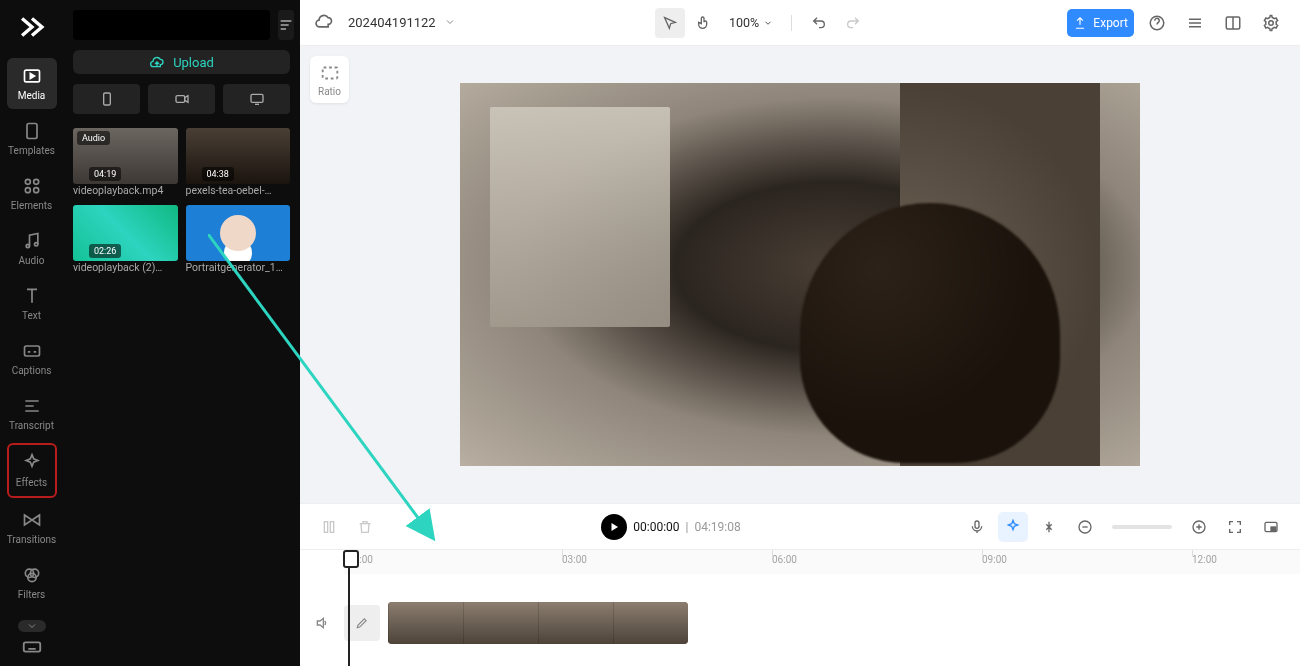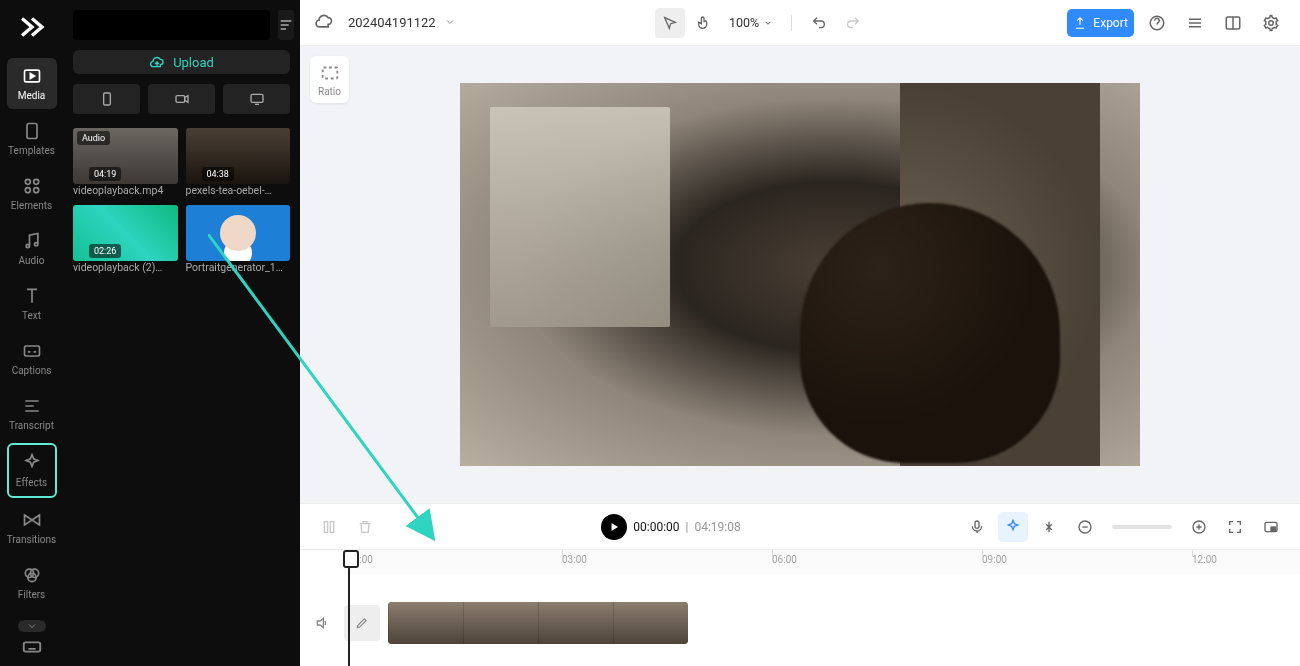--- a/index.html
+++ b/index.html
@@ -1,21 +1,21 @@
 <!DOCTYPE html>
 <html><head>
 <meta charset="utf-8">
 <style>
 * { margin: 0; padding: 0; box-sizing: border-box; font-family: -apple-system, BlinkMacSystemFont, "Segoe UI", Roboto, sans-serif; }
 body { width: 1300px; height: 666px; overflow: hidden; background: #fff; display: flex; }
 .left-rail { width: 63px; background: #0d0d0d; display: flex; flex-direction: column; align-items: center; padding-top: 10px; gap: 4px; }
 .logo { width: 34px; height: 34px; display: flex; align-items: center; justify-content: center; margin-bottom: 10px; }
 .rail-item { width: 50px; display: flex; flex-direction: column; align-items: center; padding: 8px 0; gap: 4px; cursor: pointer; border-radius: 6px; color: #888; font-size: 10px; }
 .rail-item.active { background: #2a2a2a; color: #fff; }
-.rail-item.highlighted { border: 2px solid #5eead4; }
+.rail-item.highlighted { border: 2px solid #b91c1c; }
 .rail-item svg { width: 20px; height: 20px; }
 .rail-collapse { width: 28px; height: 28px; border-radius: 14px; background: #2a2a2a; display: flex; align-items: center; justify-content: center; margin-top: 8px; color: #888; cursor: pointer; }
 .rail-bottom { margin-top: auto; margin-bottom: 14px; color: #888; cursor: pointer; }
 .media-panel { width: 237px; background: #0d0d0d; display: flex; flex-direction: column; padding: 10px; }
 .search-row { display: flex; gap: 8px; align-items: center; margin-bottom: 10px; }
 .search-input { flex: 1; height: 30px; background: #000; border: none; border-radius: 4px; padding: 0 10px; color: #fff; }
 .search-toggle { width: 30px; height: 30px; background: #1a1a1a; border: none; border-radius: 4px; color: #aaa; display:flex; align-items:center; justify-content:center; cursor:pointer; }
 .upload-btn { height: 24px; background: #232323; border: none; border-radius: 6px; color: #2dd4bf; display: flex; align-items: center; justify-content: center; gap: 8px; font-size: 13px; cursor: pointer; margin-bottom: 10px; }
 .device-row { display: flex; gap: 8px; margin-bottom: 14px; }
 .device-btn { flex: 1; height: 30px; background: #232323; border: none; border-radius: 4px; color: #aaa; display:flex; align-items:center; justify-content:center; cursor:pointer; }

